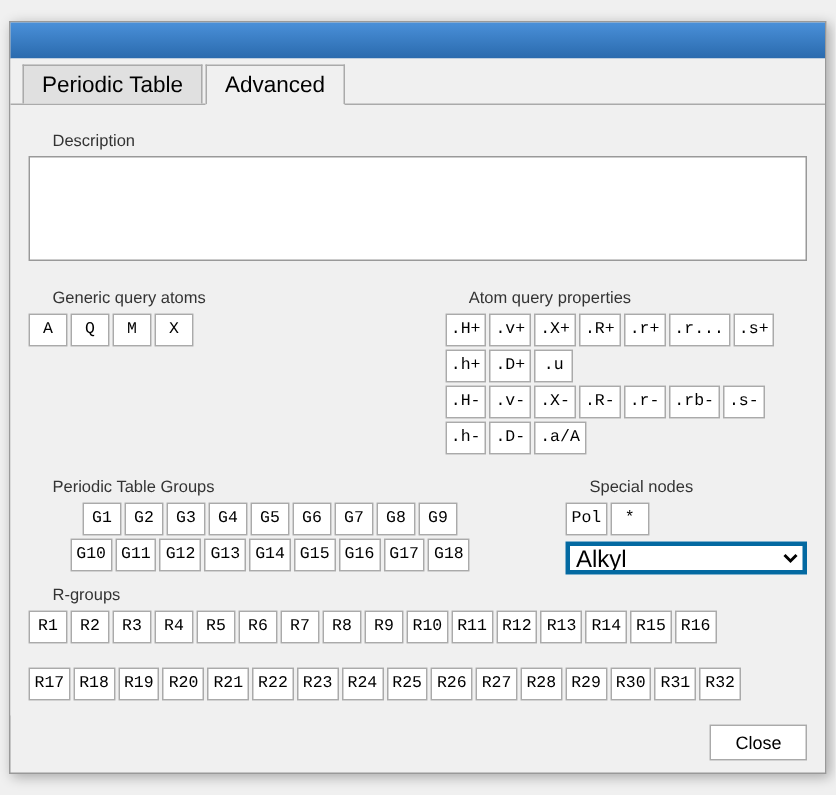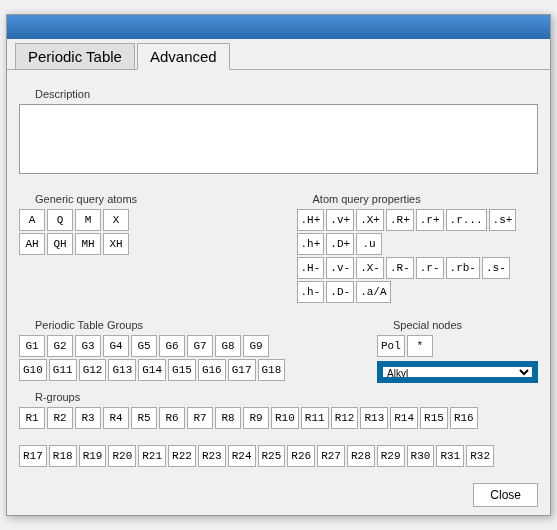--- a/index.html
+++ b/index.html
@@ -101,23 +101,23 @@
     }
     .special-row {
       display: flex;
       gap: 2px;
       margin-bottom: 2px;
       align-items: center;
     }
     .alkyl-select {
       width: 100%;
       height: 22px;
-      border: 6px solid #0369a1;
-      background: white;
-      font-size: 10px;
+      border: 3px solid #0369a1;
+      background: white;
+      font-size: 16px;
       margin-top: 2px;
     }
     .full-section {
       margin-top: 8px;
     }
     .r-groups-grid {
       display: flex;
       flex-wrap: wrap;
       gap: 2px;
     }
@@ -175,20 +175,21 @@
       border: 1px solid #aaa;
       font-size: 12px;
       cursor: pointer;
       height: 24px;
     }
     .periodic-groups-row {
       display: flex;
       flex-wrap: wrap;
       gap: 2px;
       margin-bottom: 2px;
+      justify-content: center;
     }
     select.alkyl-select {
       appearance: auto;
     }
   </style>
 </head>
 <body>
 
 <div class="window">
   <div class="title-bar">
@@ -211,26 +212,20 @@
     <textarea class="description-box" style=""></textarea>
 
     <div class="two-col">
       <div class="col">
         <div class="section-label">Generic query atoms</div>
         <div class="btn-grid" id="generic-row1">
             <button class="atom-btn">A</button>
             <button class="atom-btn">Q</button>
             <button class="atom-btn">M</button>
             <button class="atom-btn">X</button>
-          </div>
-        <div class="btn-grid" id="generic-row2">
-            <button class="atom-btn">AH</button>
-            <button class="atom-btn">QH</button>
-            <button class="atom-btn">MH</button>
-            <button class="atom-btn">XH</button>
           </div>
       </div>
       <div class="col">
         <div class="section-label">Atom query properties</div>
         <div class="btn-grid" id="atom-query-row1">
             <button class="atom-btn">.H+</button>
             <button class="atom-btn">.v+</button>
             <button class="atom-btn">.X+</button>
             <button class="atom-btn">.R+</button>
             <button class="atom-btn">.r+</button>

